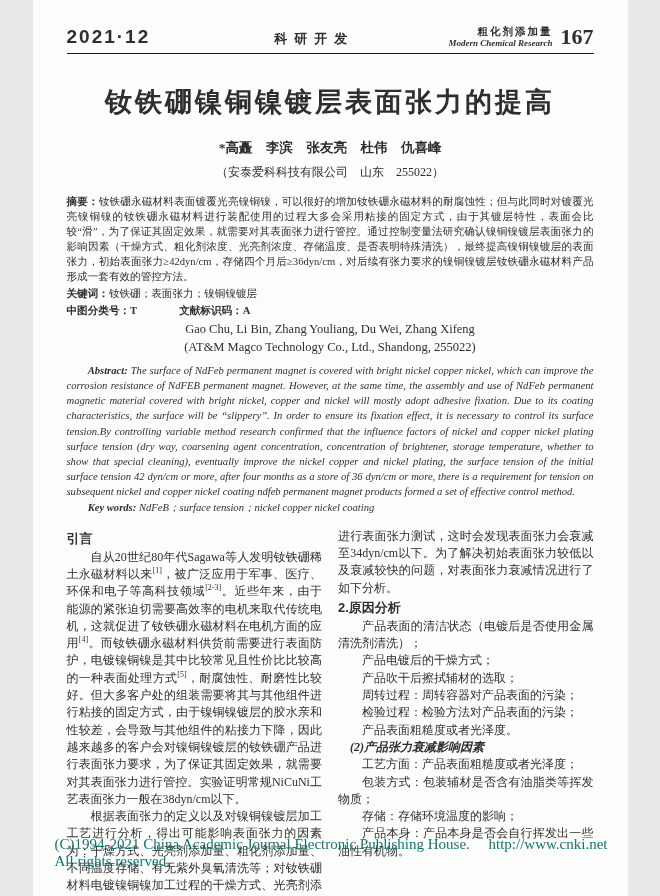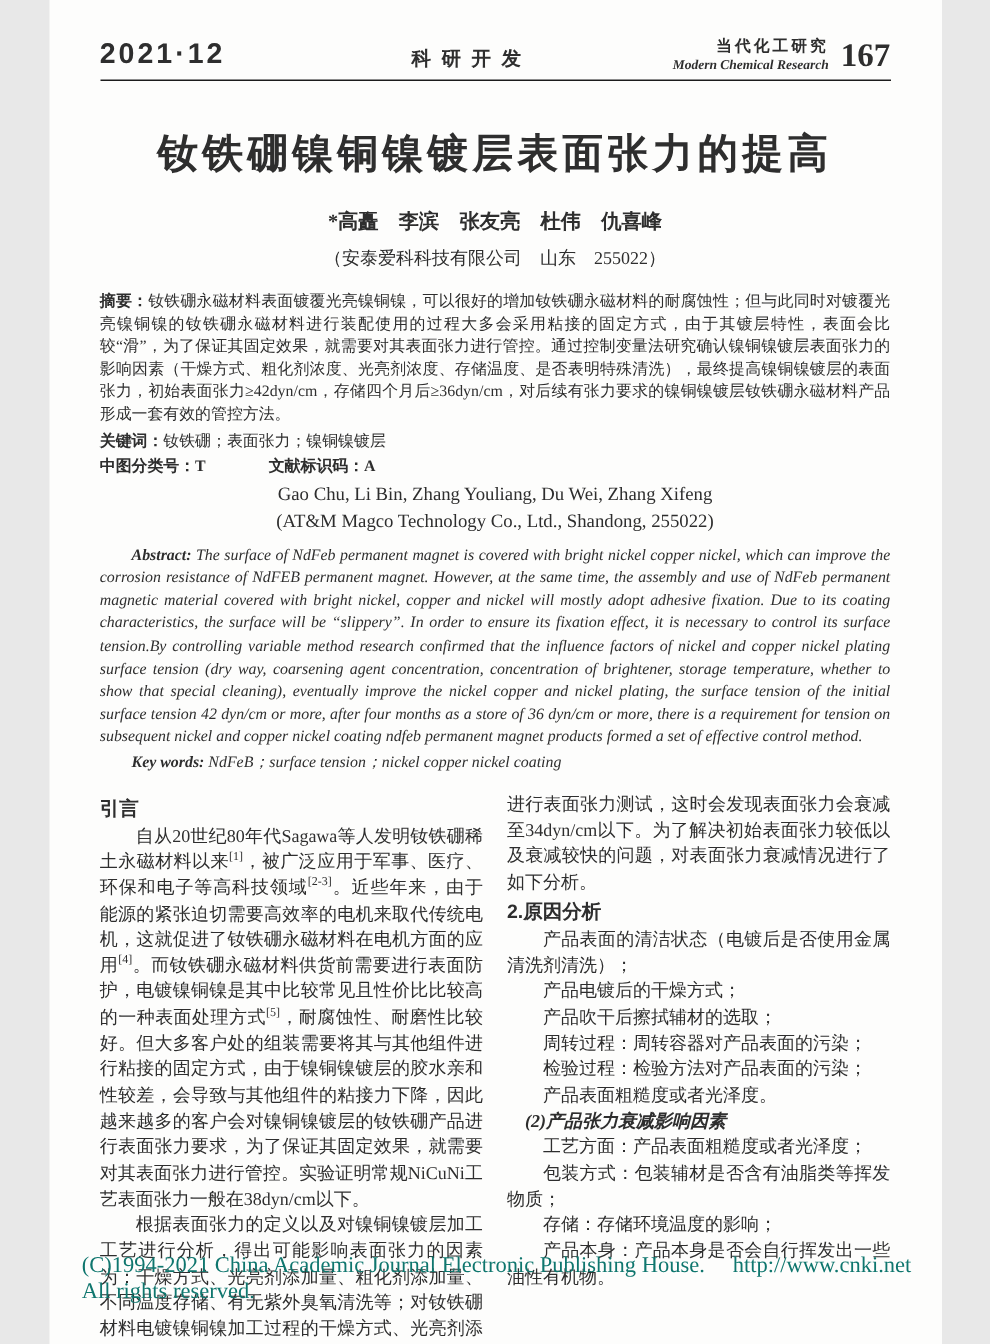--- a/index.html
+++ b/index.html
@@ -57,21 +57,21 @@
 <body>
 
 <div class="page">
   <div class="inner">
 
     <div class="hdr">
       <span class="hdr-issue">2021·12</span>
       <span class="hdr-section">科研开发</span>
       <div class="hdr-right">
         <div class="hdr-journal">
-          <div class="hdr-jcn">当代化工研究</div>
+          <div class="hdr-jcn">粗化剂添加量</div>
           <div class="hdr-jen">Modern Chemical Research</div>
         </div>
         <span class="hdr-page">167</span>
       </div>
     </div>
     <hr class="hdr-rule">
 
     <h1 class="title-cn">钕铁硼镍铜镍镀层表面张力的提高</h1>
     <div class="authors-cn">*高矗　李滨　张友亮　杜伟　仇喜峰</div>
     <div class="affil-cn">（安泰爱科科技有限公司　山东　255022）</div>

